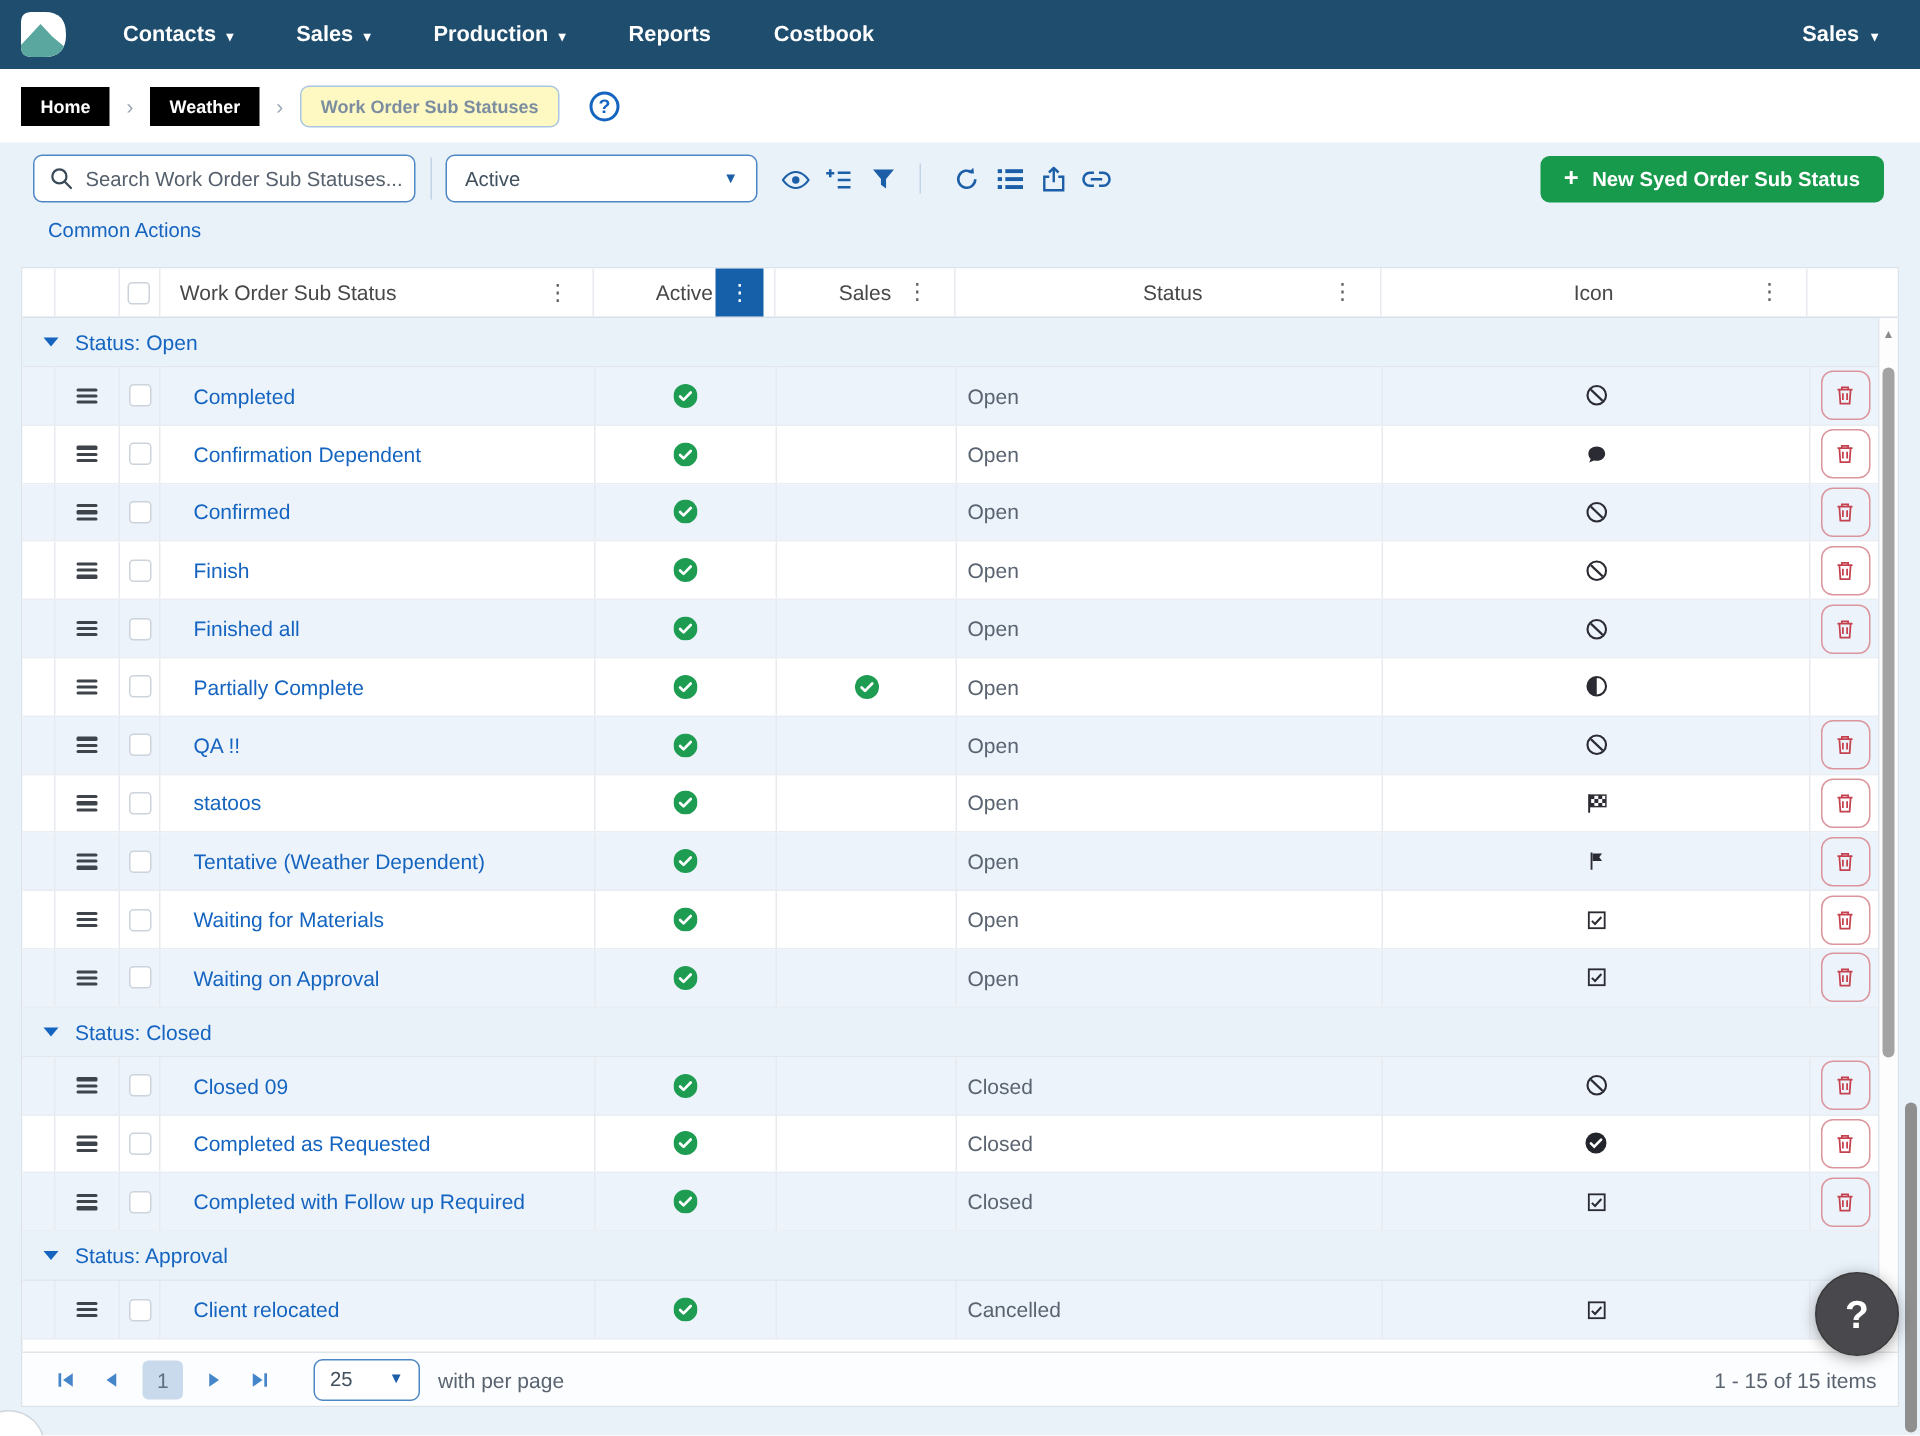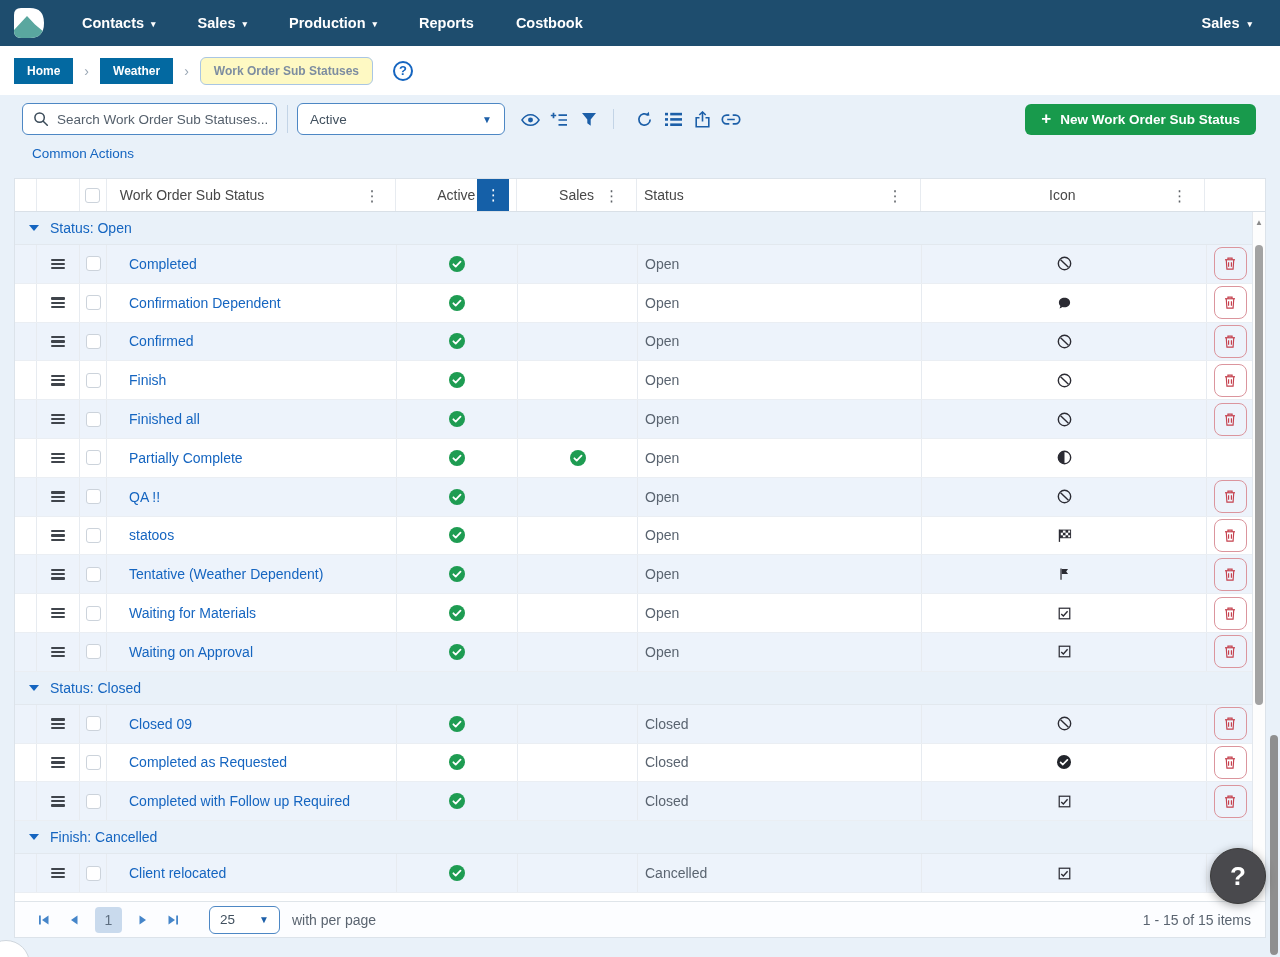--- a/index.html
+++ b/index.html
@@ -14,21 +14,21 @@
   .nav-items { display:flex; align-items:flex-start; margin-left:35px; }
   .nav-item { display:flex; align-items:center; gap:7px; color:#fff; font-size:14.5px; font-weight:700;
               margin-right:42px; cursor:pointer; }
   .caret { font-size:9px; color:#fff; transform:translateY(1px); }
   .nav-user { margin-left:auto; margin-right:28px; display:flex; align-items:center; gap:8px;
               color:#fff; font-size:14.5px; font-weight:700; cursor:pointer; }
 
   
   .breadcrumb-bar { position:absolute; top:46px; left:0; width:1280px; height:49px; background:#fff;
                     display:flex; align-items:center; padding-left:14px; }
-  .bc-btn { background:#0369a1; color:#fff; border:none; border-radius:0; font-family:inherit;
+  .bc-btn { background:#000000; color:#fff; border:none; border-radius:0; font-family:inherit;
             font-size:12px; font-weight:700; padding:6px 13px; cursor:pointer; }
   .bc-sep { color:#9aa7b5; font-size:14px; margin:0 11px; }
   .bc-chip { border:1px solid #a9c6e4; color:#7d8da0; background:#fef9c3; border-radius:6px;
              font-size:12px; font-weight:600; padding:6px 13px; }
   .help-circle { width:20px; height:20px; border:2px solid #1565c0; border-radius:50%; color:#1565c0;
                  font-size:13px; font-weight:700; display:grid; place-items:center; margin-left:20px; cursor:pointer; }
 
   
   .search-box { position:absolute; left:22px; top:103px; width:255px; height:32px; background:#fff;
                 border:1px solid #4d87c4; border-radius:6px; display:flex; align-items:center;
@@ -57,21 +57,21 @@
           border:1px solid #dce3ea; }
   .grid-header { display:flex; height:33px; border-bottom:1px solid #d9e0e7; background:#fff;
                  font-size:14px; color:#474747; width:1250px; }
   .gh-cell { display:flex; align-items:center; border-right:1px solid #e7ebf0; position:relative; height:100%; }
   .c-gutter { width:22px; } .c-drag { width:43px; } .c-check { width:27px; justify-content:center; }
   .c-name { width:290px; } .c-active { width:121px; } .c-system { width:120px; }
   .c-status { width:284px; } .c-icon { width:285px; } .c-action { width:46px; border-right:none !important; }
   .gh-corner { width:14px; border-right:none; }
   .gh-cell.c-name { padding-left:13px; }
   .gh-cell.c-active, .gh-cell.c-system, .gh-cell.c-icon { justify-content:center; }
-  .gh-cell.c-status { padding-left:7px; }
+  .gh-cell.c-status { padding-left:7px;justify-content:center; }
   .kebab { color:#5f6368; font-size:15px; line-height:1; cursor:pointer; }
   .kebab.right { position:absolute; right:17px; top:50%; transform:translateY(-50%); }
   .gh-cell.c-name .kebab { position:absolute; right:16px; }
   .kebab-blue { position:absolute; right:7px; top:0; width:32px; height:32px; background:#1560a8;
                 display:grid; place-items:center; color:#fff; font-size:15px; cursor:pointer; }
   .cbx { width:15px; height:15px; border:1px solid #ccd3db; border-radius:3px; background:#fff;
          display:inline-block; cursor:pointer; }
 
   .grid-body { width:1238px; }
   .group-row { height:33px; display:flex; align-items:center; background:#e9f1f9; padding-left:14px;
@@ -231,21 +231,21 @@
       </svg>
   </div>
   <div class="tool-icon" style="left:719px">
     <svg width="20" height="11" viewBox="0 0 20 11">
         <path d="M8.3 1.2H5.6a4.3 4.3 0 0 0 0 8.6h2.7M11.7 1.2h2.7a4.3 4.3 0 0 1 0 8.6h-2.7M6.2 5.5h7.6" fill="none" stroke="#1c5fa8" stroke-width="1.7"></path>
       </svg>
   </div>
 
   <button class="new-btn">
     <span class="plus">+</span>
-    <span>New Work Order Sub Status</span>
+    <span>New Syed Order Sub Status</span>
   </button>
 
   <a class="common-actions">Common Actions</a>
 
   <div class="grid">
     <div class="grid-header">
       <div class="gh-cell c-gutter"></div>
       <div class="gh-cell c-drag"></div>
       <div class="gh-cell c-check">
           <span class="cbx"></span>
@@ -869,21 +869,21 @@
                 <path d="M2 4.5h12"></path>
                 <path d="M5.5 4.5V2.6h5v1.9"></path>
                 <path d="M3.5 4.5l.8 11.2h7.4l.8-11.2"></path>
                 <path d="M6.3 7.4v5.4M9.7 7.4v5.4"></path>
               </svg>
             </button>
           </div>
         </div>
         <div class="group-row">
           <span class="tri"></span>
-          <span class="g-label">Finish: Cancelled</span>
+          <span class="g-label">Status: Approval</span>
         </div>
         <div class="data-row alt">
           <div class="cell c-gutter"></div>
           <div class="cell c-drag">
             <span class="drag-bars">
               <i></i>
               <i></i>
               <i></i>
             </span>
           </div>

